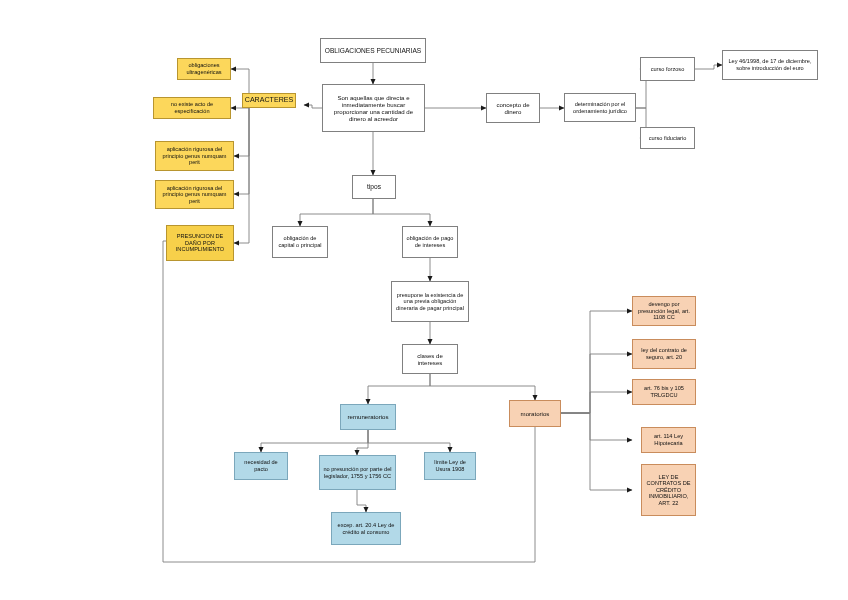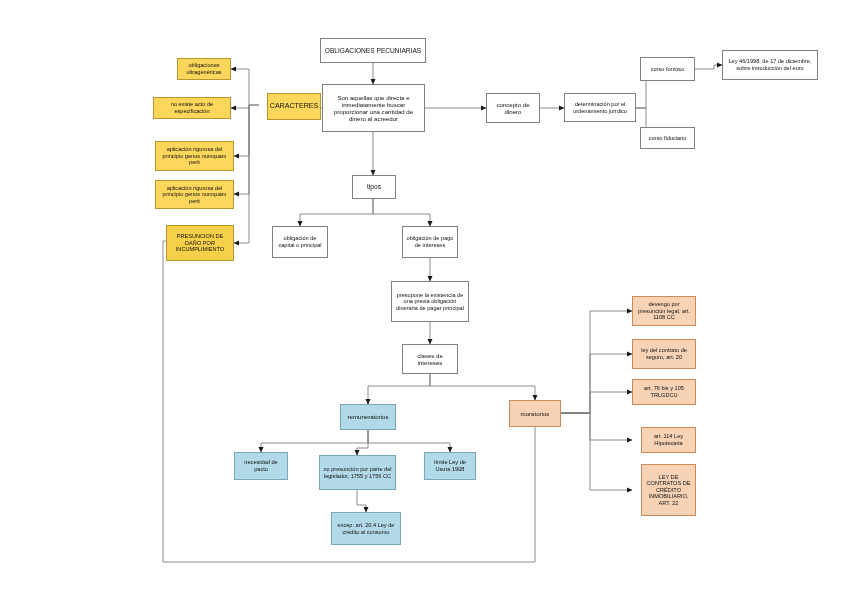--- a/index.html
+++ b/index.html
@@ -103,21 +103,21 @@
       <path d="M561,413 L590,413 L590,490 L632,490"></path>
 
       <path d="M535,427 L535,562 L163,562 L163,241 L175,241"></path>
     </g>
   </svg>
 
   <div class="node n-white fs7" style="left:320px;top:38px;width:106px;height:25px;">OBLIGACIONES PECUNIARIAS</div>
 
   <div class="node n-white fs65" style="left:322px;top:84px;width:103px;height:48px;">Son aquellas que directa e inmediatamente buscar proporcionar una cantidad de dinero al acreedor</div>
 
-  <div class="node n-yellow fs75" style="left:267px;top:93px;width:54px;height:27px;">CARACTERES</div>
+  <div class="node n-yellow fs75" style="left:242px;top:93px;width:54px;height:15px;">CARACTERES</div>
 
   <div class="node n-yellow fs6" style="left:177px;top:58px;width:54px;height:22px;">obligaciones ultragenéricas</div>
 
   <div class="node n-yellow fs6" style="left:153px;top:97px;width:78px;height:22px;">no existe acto de especificación</div>
 
   <div class="node n-yellow fs6" style="left:155px;top:141px;width:79px;height:30px;">aplicación rigurosa del principio genus numquam perit</div>
 
   <div class="node n-yellow fs6" style="left:155px;top:180px;width:79px;height:29px;">aplicación rigurosa del principio genus numquam perit</div>
 
   <div class="node n-yellow2 fs6" style="left:166px;top:225px;width:68px;height:36px;">PRESUNCION DE DAÑO POR INCUMPLIMIENTO</div>

